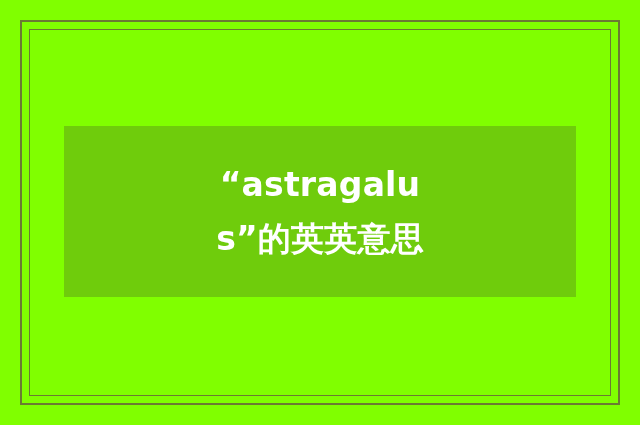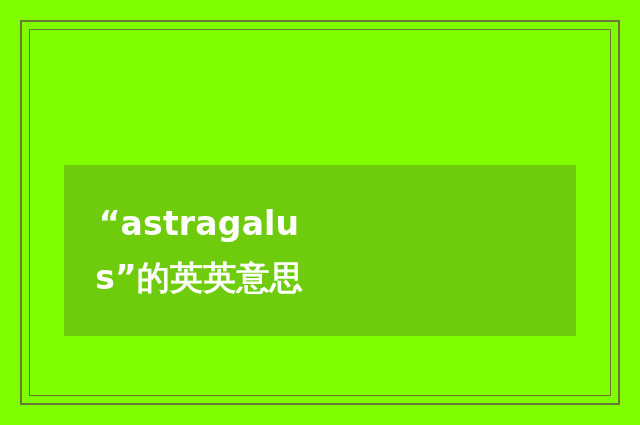--- a/index.html
+++ b/index.html
@@ -47,23 +47,22 @@
   .content-panel {
     position: absolute;
     left: 64px;
     top: 126px;
     width: 512px;
     height: 171px;
     background: #6fcc0c;
     box-sizing: border-box;
     display: flex;
     align-items: center;
-    justify-content: flex-start;
+    justify-content: center;
     text-align: center;
-    margin-top: 39px;
   }
 
   .headline {
     display: block;
     width: 270px;
     margin: 0;
     color: #ffffff;
     font-family: "DejaVu Sans", "Liberation Sans", sans-serif;
     font-size: 33px;
     font-weight: bold;

